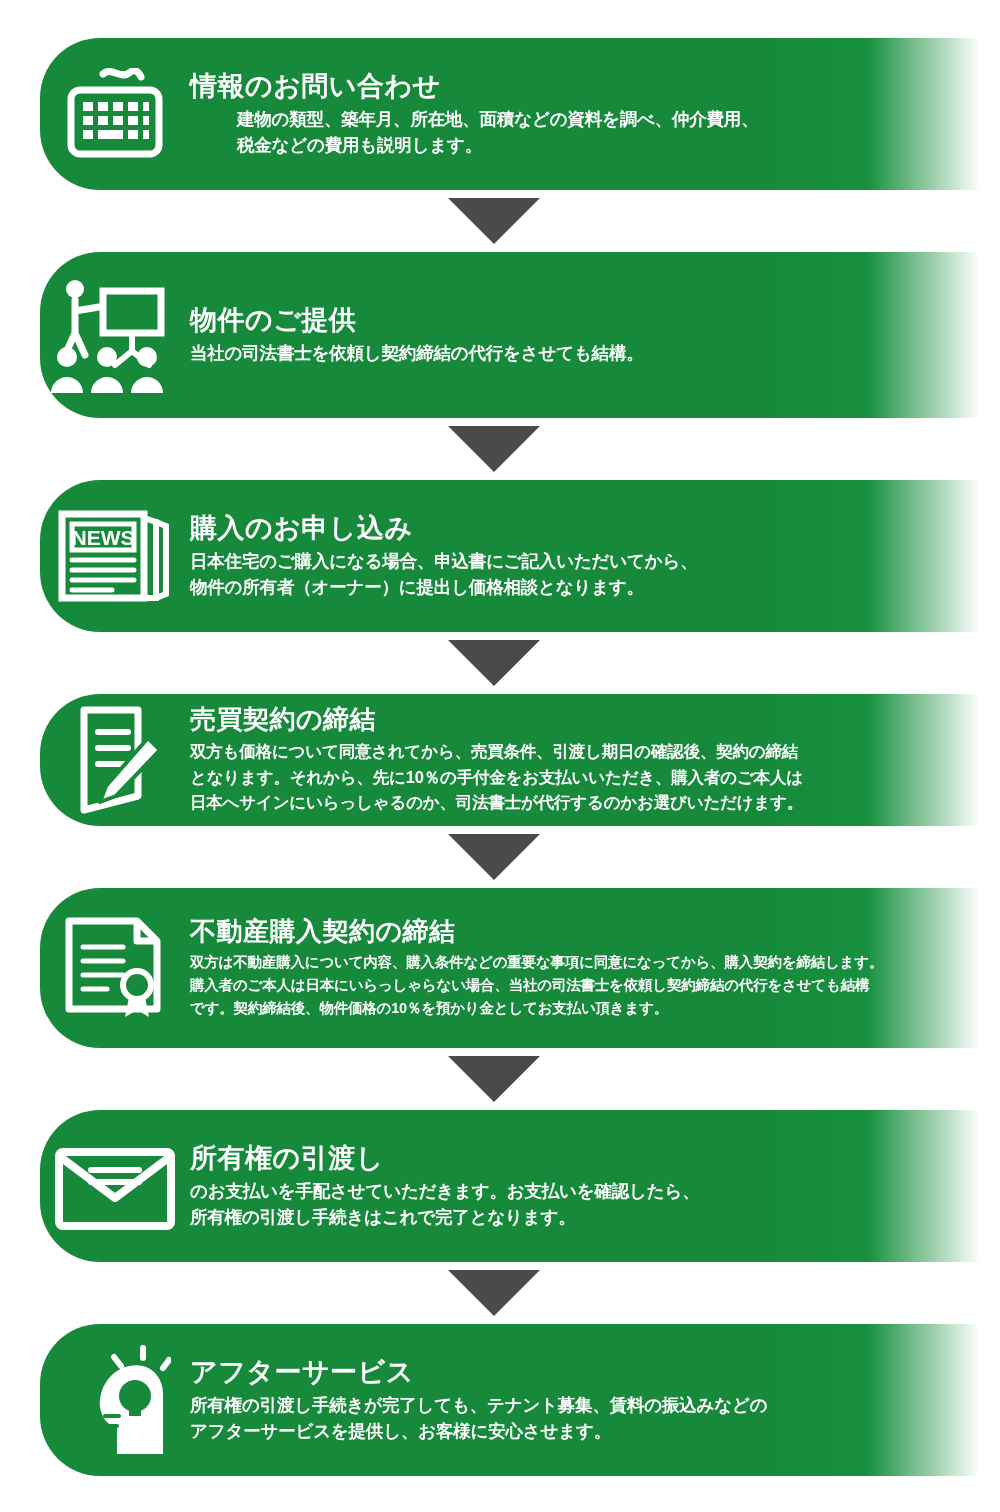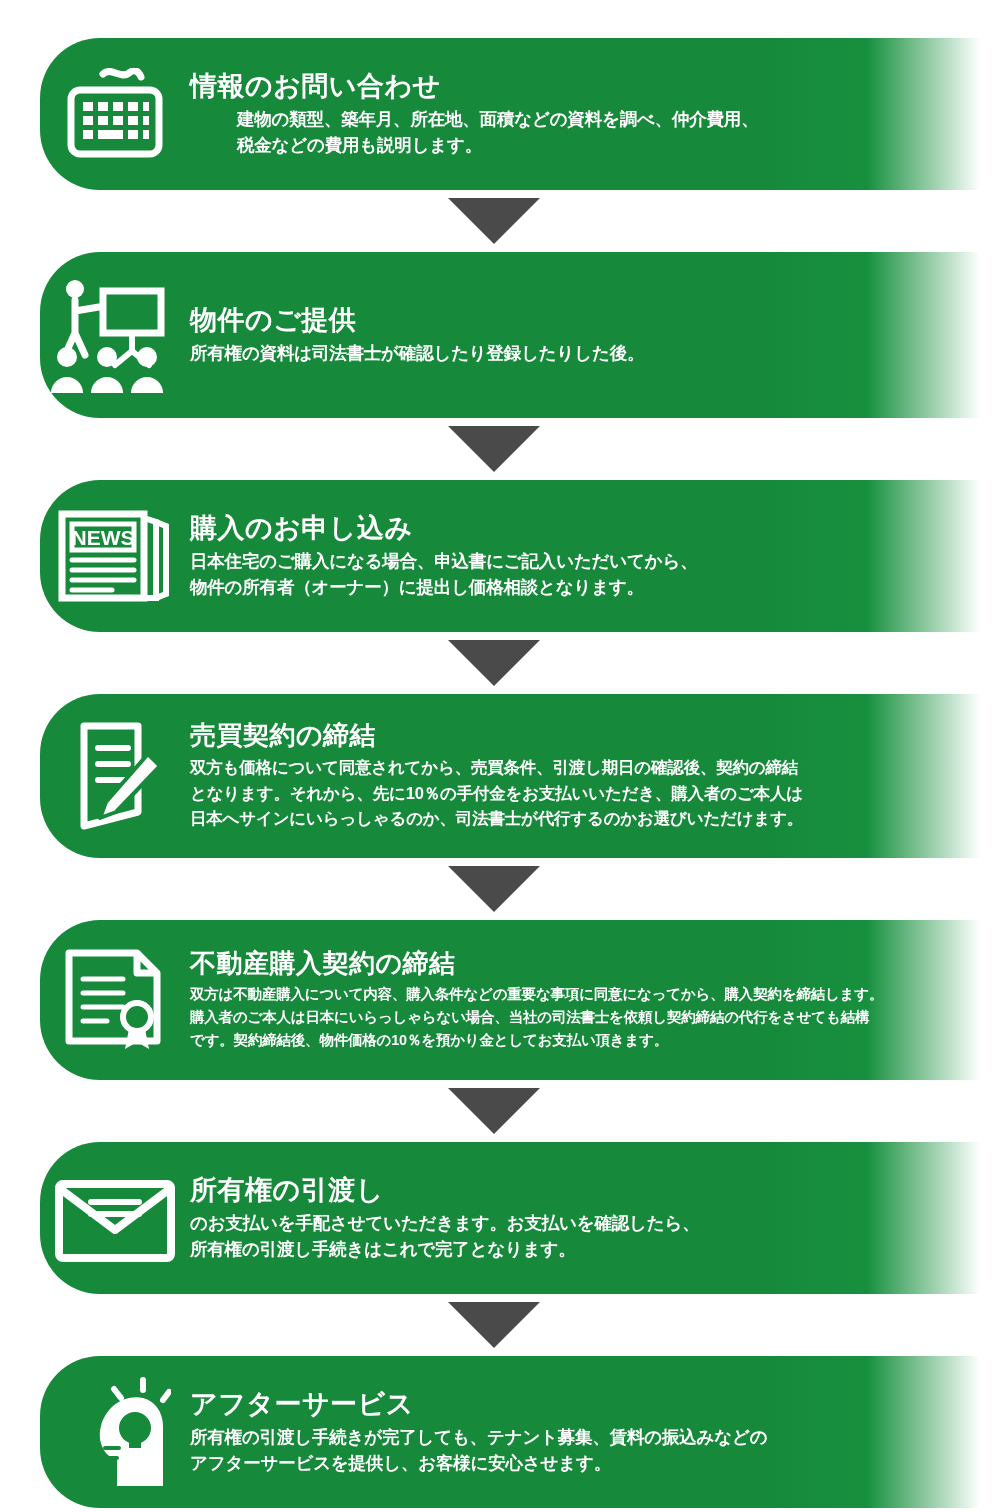--- a/index.html
+++ b/index.html
@@ -62,21 +62,21 @@
   .s1 .step-desc { font-size: 17.5px; margin-left: 47px; }
 
   .s2 { height: 166px; }
   .s2 .step-title { font-size: 27px; }
   .s2 .step-desc { font-size: 17.5px; }
 
   .s3 { height: 152px; align-items: center; }
   .s3 .step-title { font-size: 27px; }
   .s3 .step-desc { font-size: 17.5px; }
 
-  .s4 { height: 164px; }
+  .s4 { height: 132px; }
   .s4 .step-title { font-size: 26px; }
   .s4 .step-desc { font-size: 16.5px; line-height: 1.55; }
 
   .s5 { height: 160px; justify-content: space-between; }
   .s5 .step-title { font-size: 26px; }
   .s5 .step-desc { font-size: 14.5px; line-height: 1.6; }
 
   .s6 { height: 152px; }
   .s6 .step-title { font-size: 27px; }
   .s6 .step-desc { font-size: 17.5px; }
@@ -153,21 +153,21 @@
           <circle cx="62" cy="80" r="10"></circle>
           <path d="M46 116 a16 16 0 0 1 32 0 z"></path>
           <circle cx="102" cy="80" r="10"></circle>
           <path d="M86 116 a16 16 0 0 1 32 0 z"></path>
         </g>
       </svg>
     </div>
     <div class="step-body">
       <div class="step-title">物件のご提供</div>
       <div class="step-desc">
-        <div>所有権の資料は司法書士が確認したり登録したりした後。</div>
+        <div>当社の司法書士を依頼し契約締結の代行をさせても結構。</div>
       </div>
     </div>
   </div>
 
   <div class="arrow-wrap">
       <div class="arrow"></div>
     </div>
 
   <div class="step s3">
     <div class="step-icon">

